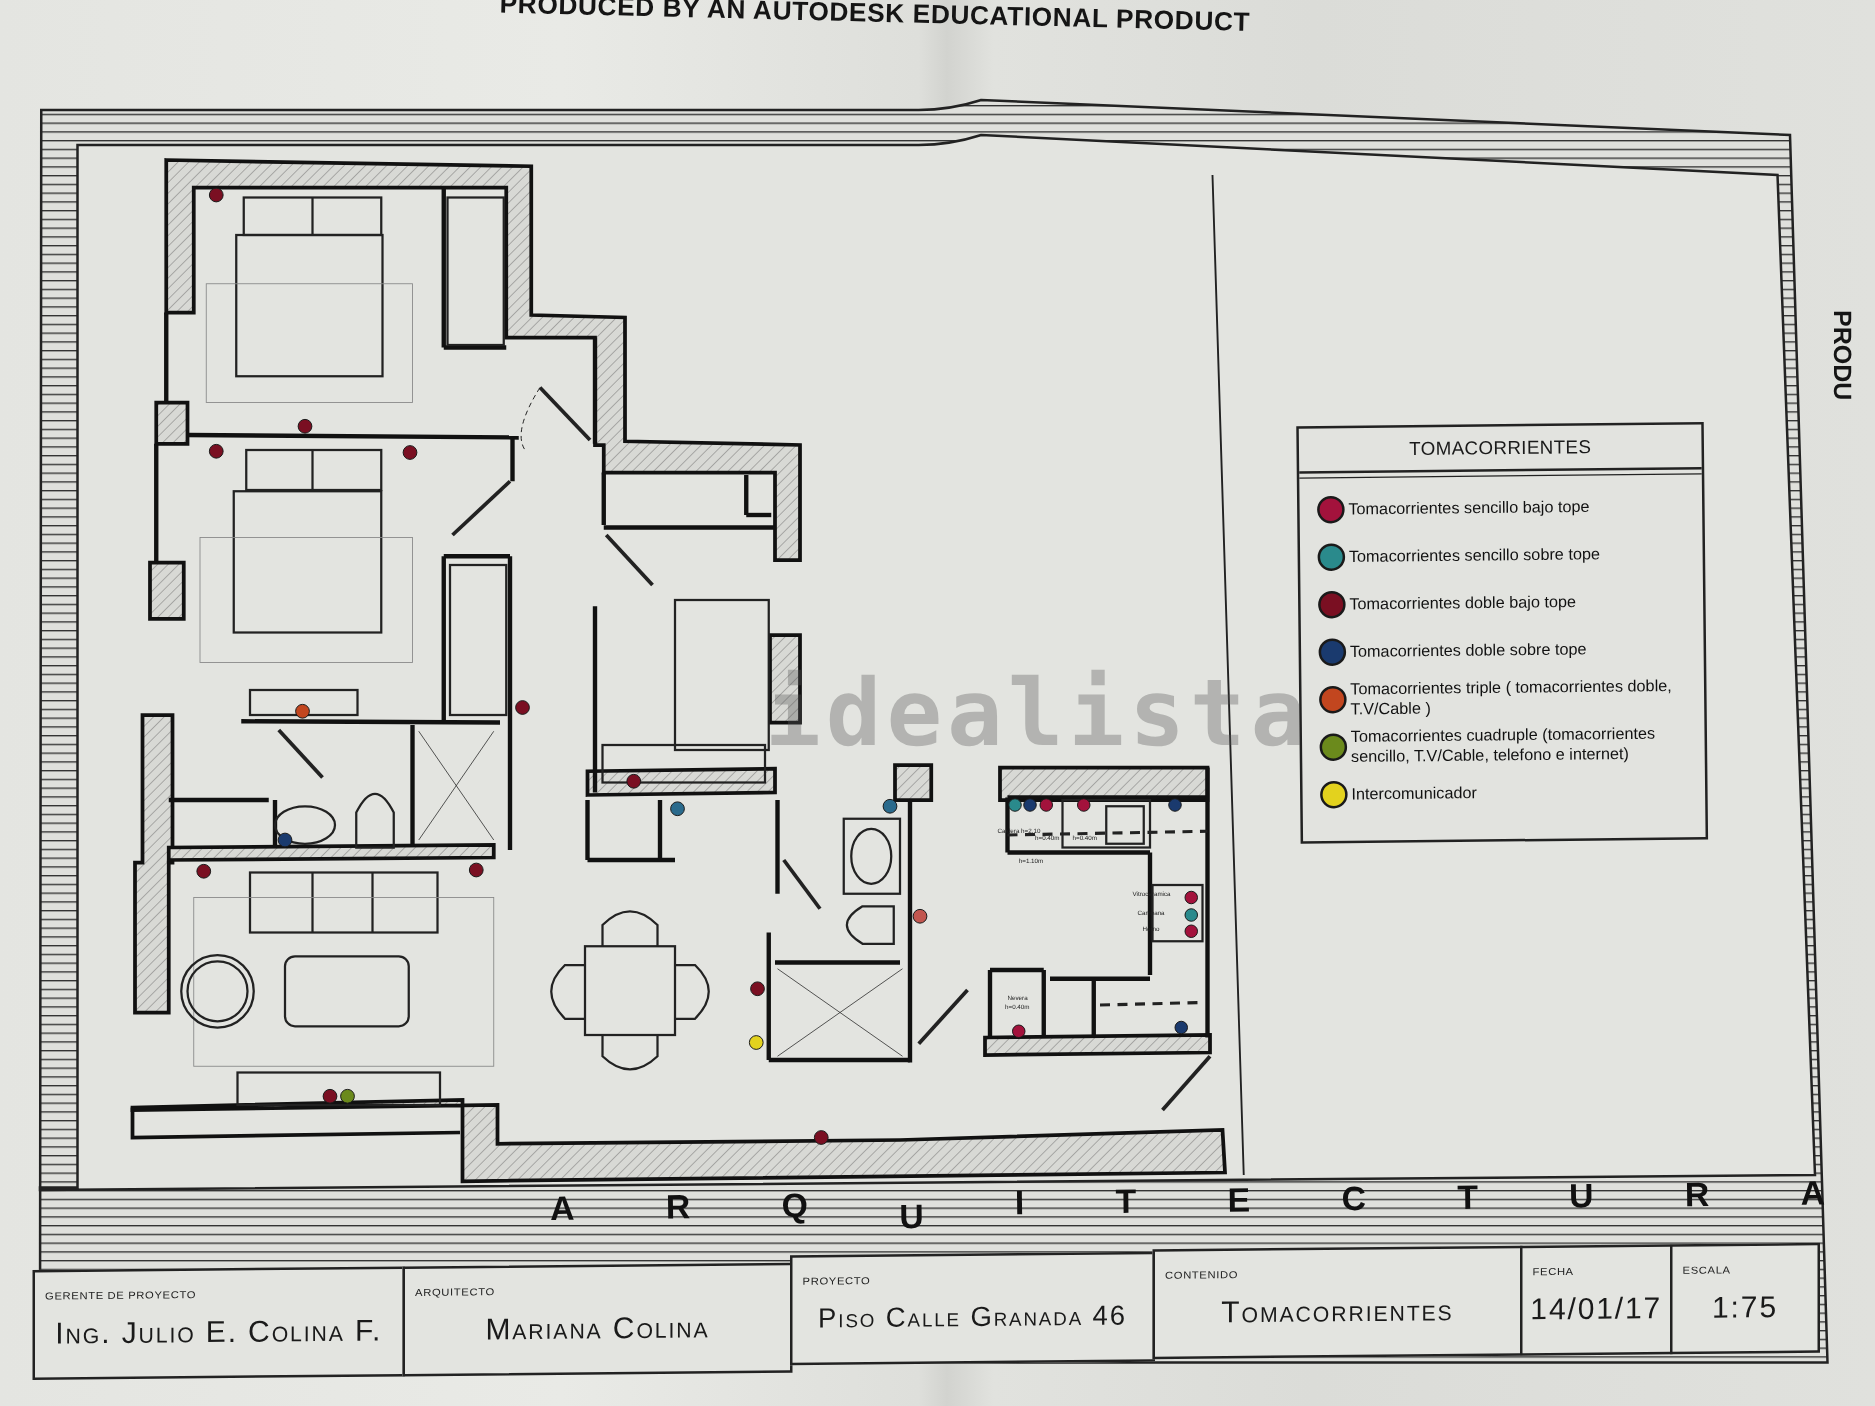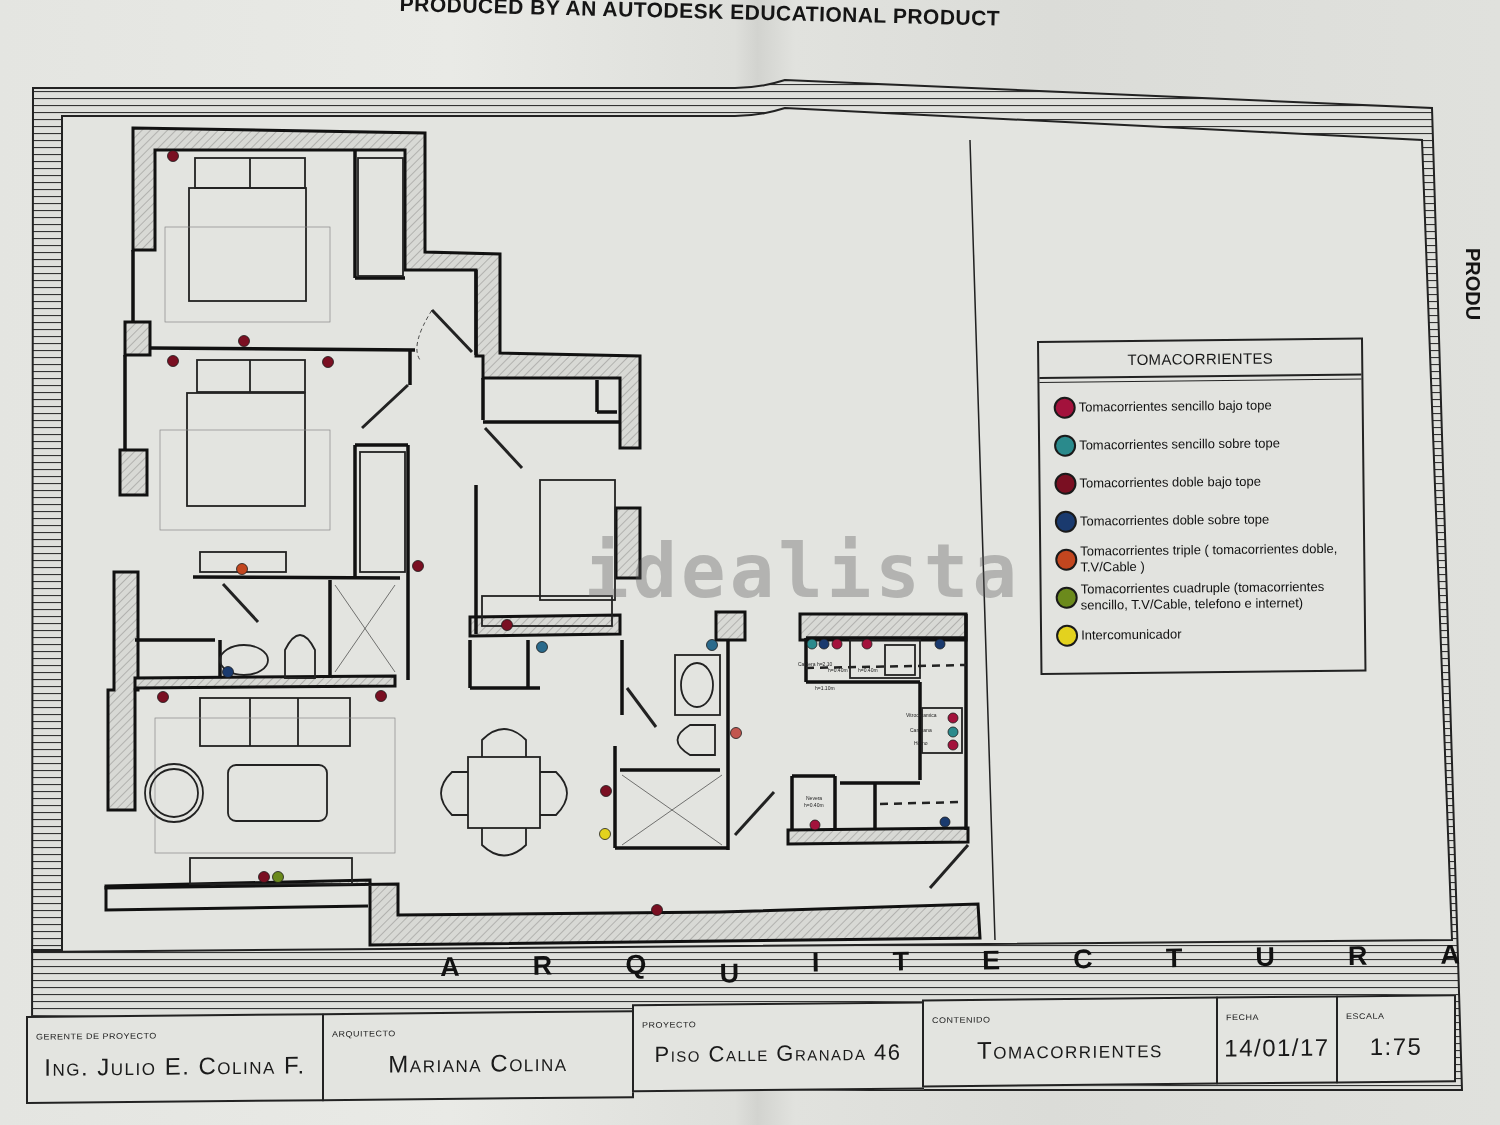--- a/index.html
+++ b/index.html
@@ -46,21 +46,21 @@
     box-sizing:border-box;
   }
   .tb-label { position:absolute; left:8px; top:14px; font-size:9px; letter-spacing:0.5px; color:#222; font-variant:small-caps; text-transform:uppercase; transform:scale(1,0.9);}
   .tb-value { position:absolute; left:0; right:0; top:36px; text-align:center; font-size:24px; color:#1a1a1a; letter-spacing:1.5px; font-variant:small-caps; }
   .arq {
     position:absolute; left:440px; top:952px; width:1020px; height:40px;
     display:flex; justify-content:space-between; font-weight:bold; font-size:27px; color:#111;
     transform:rotate(-0.7deg); transform-origin:left top;
   }
   .idealista {
-    position:absolute; left:584px; top:528px; font-size:74px; font-weight:bold;
+    position:absolute; left:612px; top:528px; font-size:74px; font-weight:bold;
     color:rgba(90,90,90,0.35); letter-spacing:4px; font-family:"DejaVu Sans Mono", monospace;
   }
   .tiny { font-size:5px; fill:#222; font-family:"Liberation Sans", sans-serif; }
 </style>
 </head>
 <body>
 
 <div class="paper"></div>
 
 <div class="watermark-top">PRODUCED BY AN AUTODESK EDUCATIONAL PRODUCT</div>

